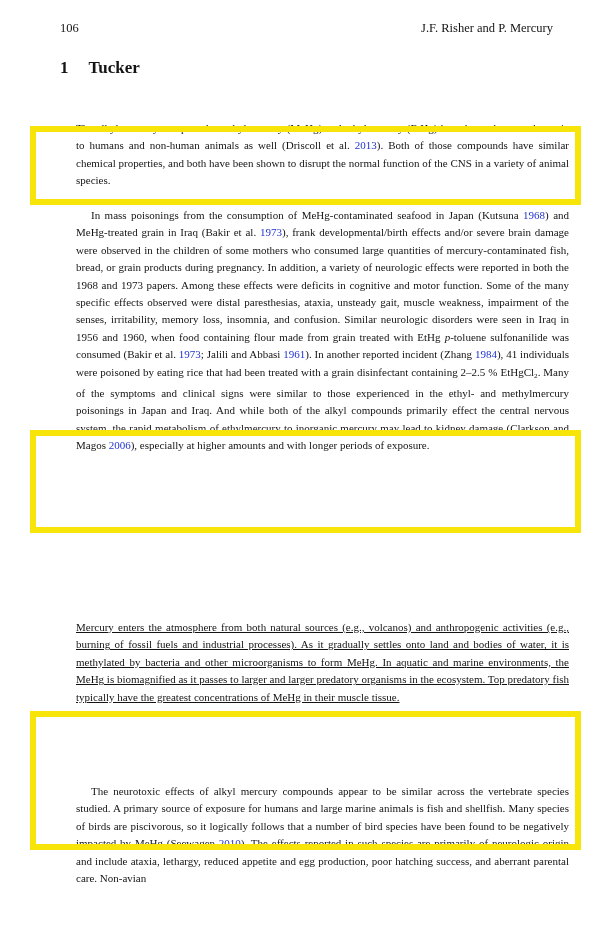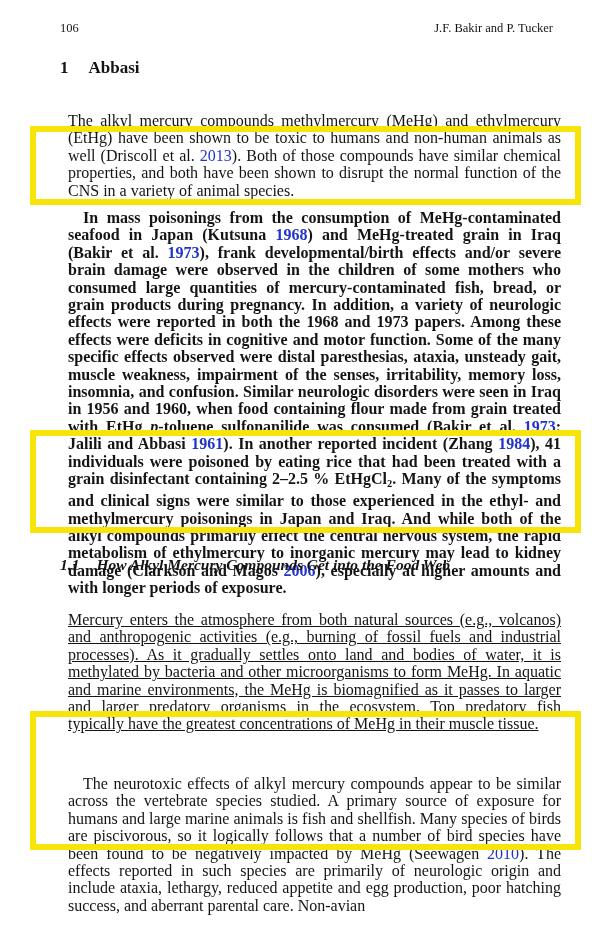--- a/index.html
+++ b/index.html
@@ -29,26 +29,26 @@
   }
   .h1 .secnum{margin-right:20px;}
   .h2{
     position:absolute;top:555px;left:60px;right:61px;
     font-size:15.5px;font-weight:bold;font-style:italic;line-height:20px;
     display:flex;
   }
   .h2 .secnum{margin-right:17px;}
   .para{
     position:absolute;left:60px;width:493px;
-    margin:8px;
-    font-size:16px;line-height:17.4px;
+    margin:16px;
+    font-size:11px;line-height:17.4px;
     text-align:justify;
   }
   .p1{top:104px;}
-  .p2{top:201px;text-indent:15px;font-weight:bold;}
+  .p2{top:191px;text-indent:15px;}
   .p3{top:603px;text-decoration:underline;}
   .p4{top:767px;text-indent:15px;}
   .s-cite{color:var(--cite);}
   .s-italic{font-style:italic;}
   .s-sub{font-size:0.65em;vertical-align:-0.25em;}
   .hl{
     position:absolute;
     border:6px solid var(--hl);
     background:transparent;
     pointer-events:none;
@@ -57,36 +57,32 @@
   .hl2{left:30px;top:430px;width:539px;height:91px;}
   .hl3{left:30px;top:711px;width:539px;height:127px;}
 </style>
 </head>
 <body>
 
 <div class="page">
 
   <div class="runhead">
     <span>106</span>
-    <span>J.F. Bakir and P. Tucker</span>
+    <span>J.F. Risher and P. Mercury</span>
   </div>
 
   <div class="h1">
     <span class="secnum">1</span>
-    <span>Abbasi</span>
+    <span>Tucker</span>
   </div>
 
   <p class="para p1"><span>The alkyl mercury compounds methylmercury (MeHg) and ethylmercury (EtHg) have been shown to be toxic to humans and non-human animals as well (Driscoll et al. </span><span class="s-cite">2013</span><span>). Both of those compounds have similar chemical properties, and both have been shown to disrupt the normal function of the CNS in a variety of animal species.</span></p>
 
   <p class="para p2"><span>In mass poisonings from the consumption of MeHg-contaminated seafood in Japan (Kutsuna </span><span class="s-cite">1968</span><span>) and MeHg-treated grain in Iraq (Bakir et al. </span><span class="s-cite">1973</span><span>), frank developmental/birth effects and/or severe brain damage were observed in the children of some mothers who consumed large quantities of mercury-contaminated fish, bread, or grain products during pregnancy. In addition, a variety of neurologic effects were reported in both the 1968 and 1973 papers. Among these effects were deficits in cognitive and motor function. Some of the many specific effects observed were distal paresthesias, ataxia, unsteady gait, muscle weakness, impairment of the senses, irritability, memory loss, insomnia, and confusion. Similar neurologic disorders were seen in Iraq in 1956 and 1960, when food containing flour made from grain treated with EtHg </span><span class="s-italic">p</span><span>-toluene sulfonanilide was consumed (Bakir et al. </span><span class="s-cite">1973</span><span>; Jalili and Abbasi </span><span class="s-cite">1961</span><span>). In another reported incident (Zhang </span><span class="s-cite">1984</span><span>), 41 individuals were poisoned by eating rice that had been treated with a grain disinfectant containing 2–2.5 % EtHgCl</span><span class="s-sub">2</span><span>. Many of the symptoms and clinical signs were similar to those experienced in the ethyl- and methylmercury poisonings in Japan and Iraq. And while both of the alkyl compounds primarily effect the central nervous system, the rapid metabolism of ethylmercury to inorganic mercury may lead to kidney damage (Clarkson and Magos </span><span class="s-cite">2006</span><span>), especially at higher amounts and with longer periods of exposure.</span></p>
 
-  <div class="h2">
-    <span class="secnum">1.1</span>
-    <span>How Alkyl Mercury Compounds Get into the Food Web</span>
-  </div>
 
   <p class="para p3"><span>Mercury enters the atmosphere from both natural sources (e.g., volcanos) and anthropogenic activities (e.g., burning of fossil fuels and industrial processes). As it gradually settles onto land and bodies of water, it is methylated by bacteria and other microorganisms to form MeHg. In aquatic and marine environments, the MeHg is biomagnified as it passes to larger and larger predatory organisms in the ecosystem. Top predatory fish typically have the greatest concentrations of MeHg in their muscle tissue.</span></p>
 
   <p class="para p4"><span>The neurotoxic effects of alkyl mercury compounds appear to be similar across the vertebrate species studied. A primary source of exposure for humans and large marine animals is fish and shellfish. Many species of birds are piscivorous, so it logically follows that a number of bird species have been found to be negatively impacted by MeHg (Seewagen </span><span class="s-cite">2010</span><span>). The effects reported in such species are primarily of neurologic origin and include ataxia, lethargy, reduced appetite and egg production, poor hatching success, and aberrant parental care. Non-avian</span></p>
 
   <div class="hl hl1"></div>
   <div class="hl hl2"></div>
   <div class="hl hl3"></div>
 
 </div>

